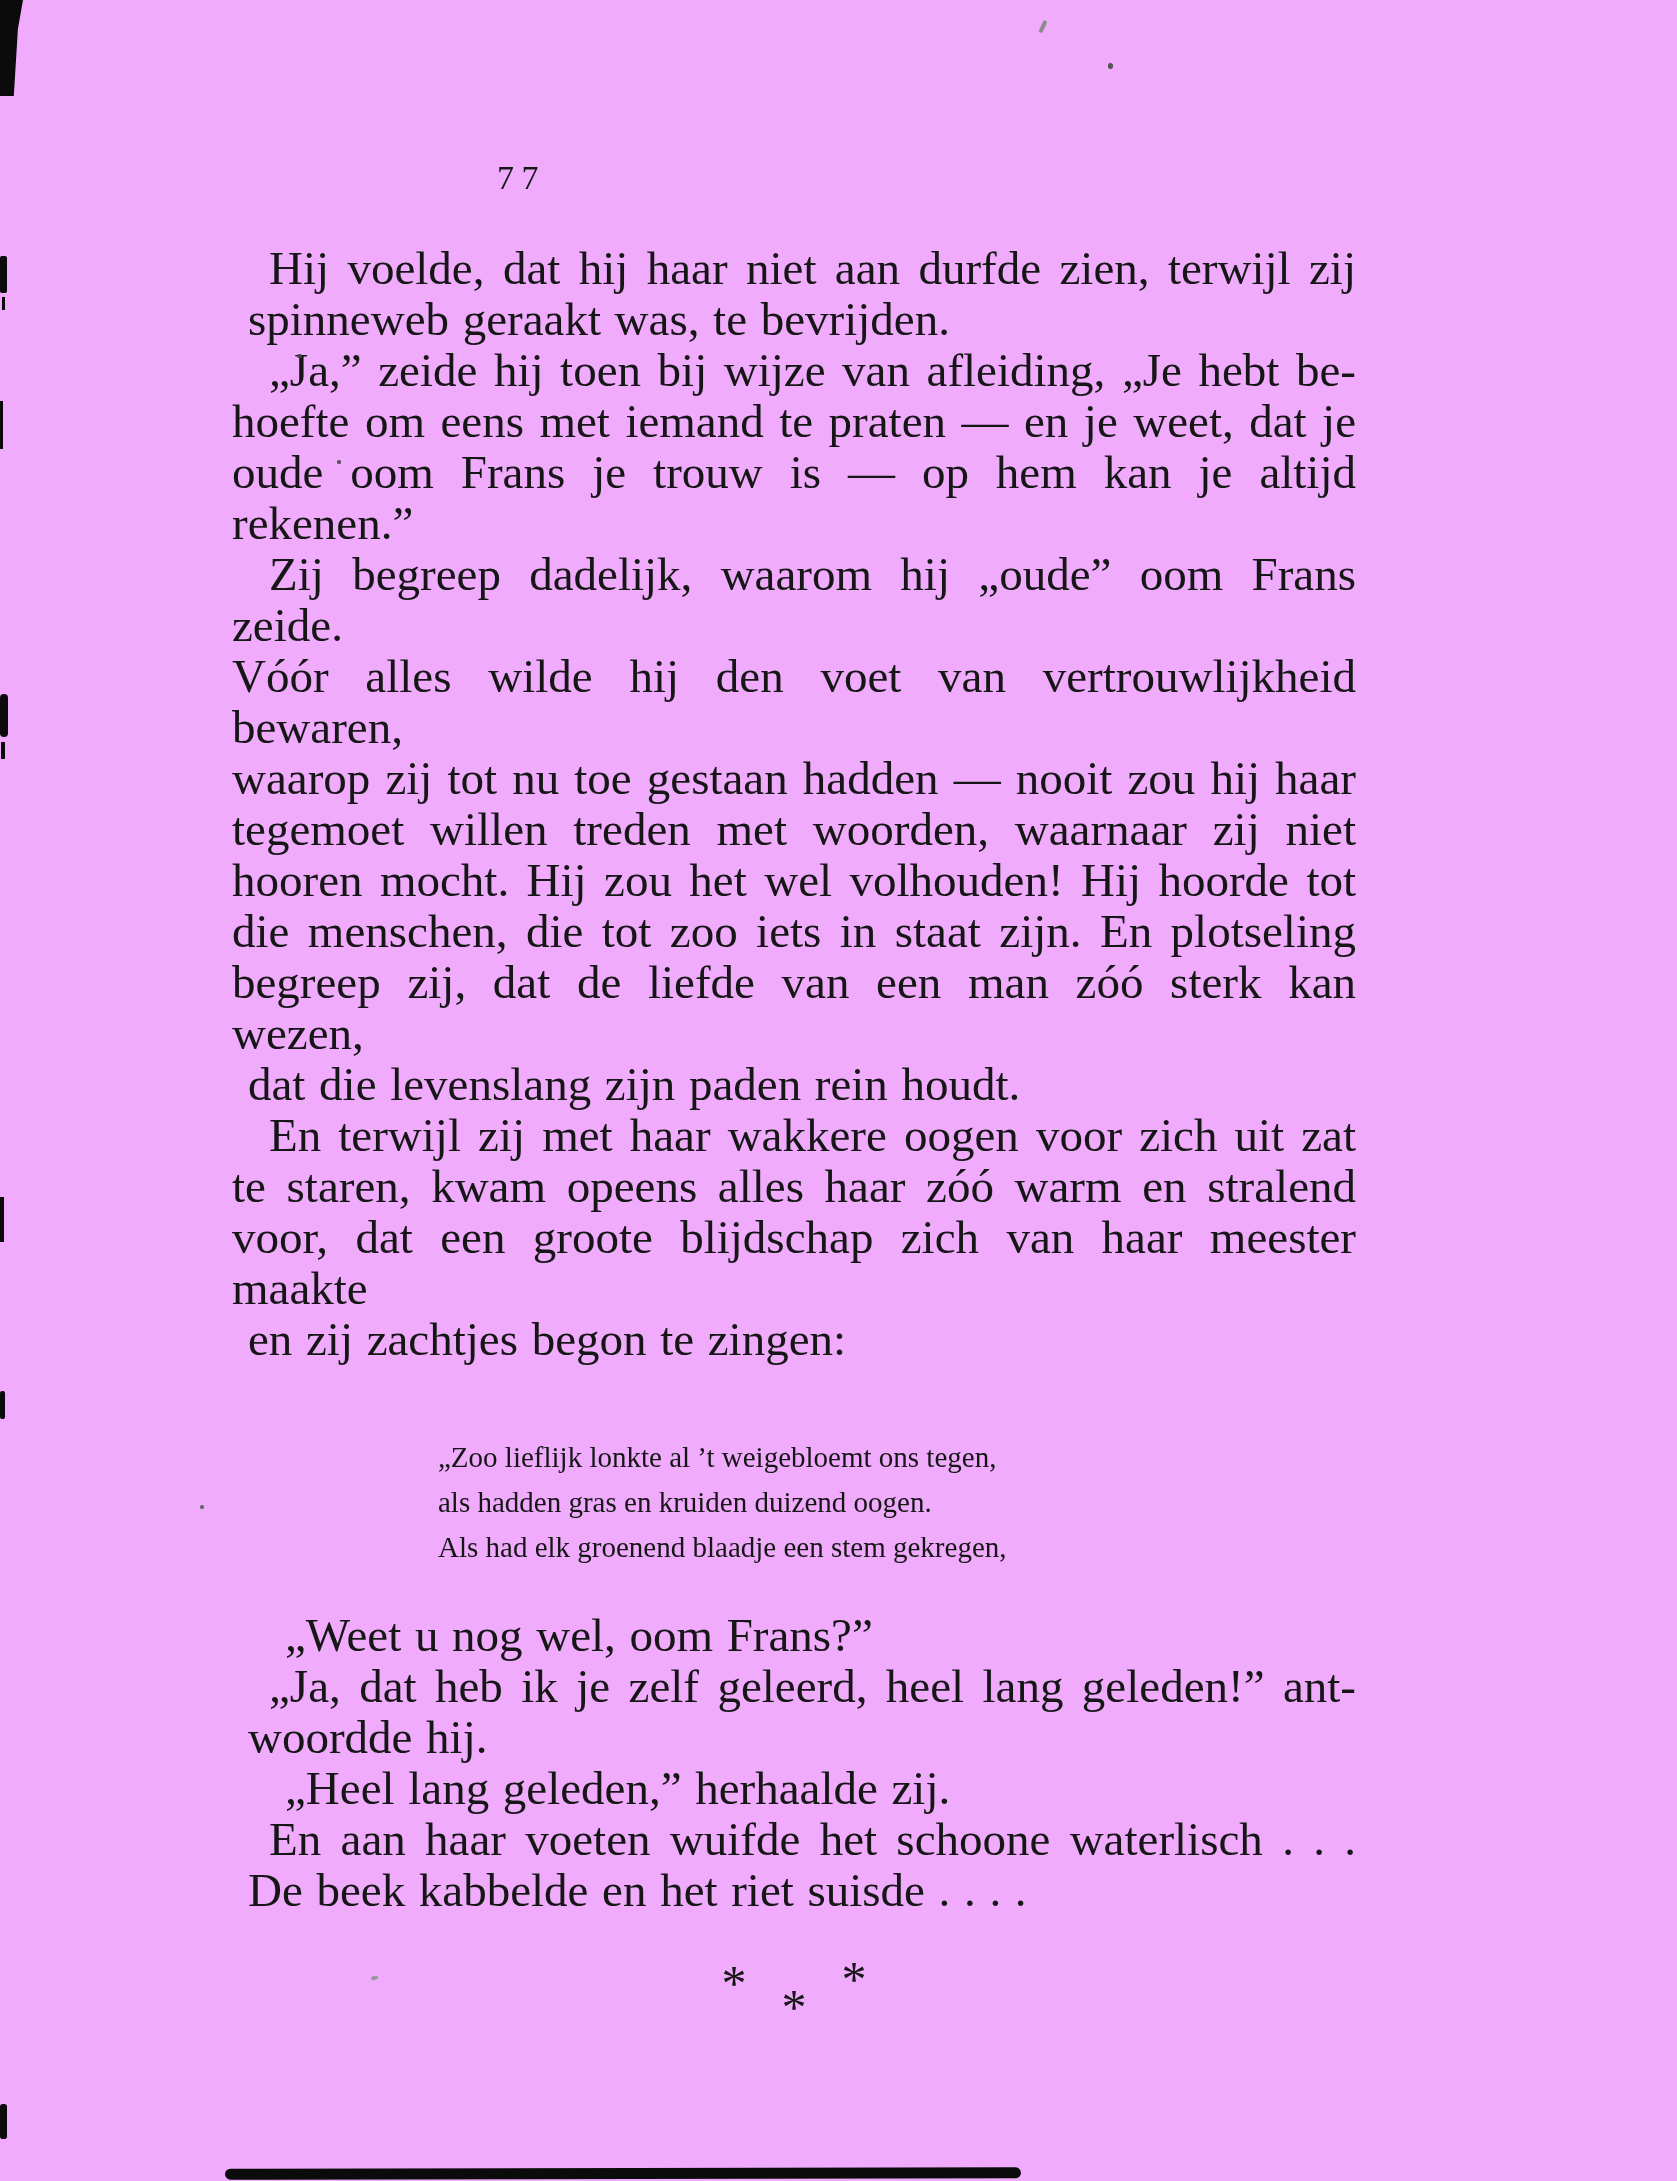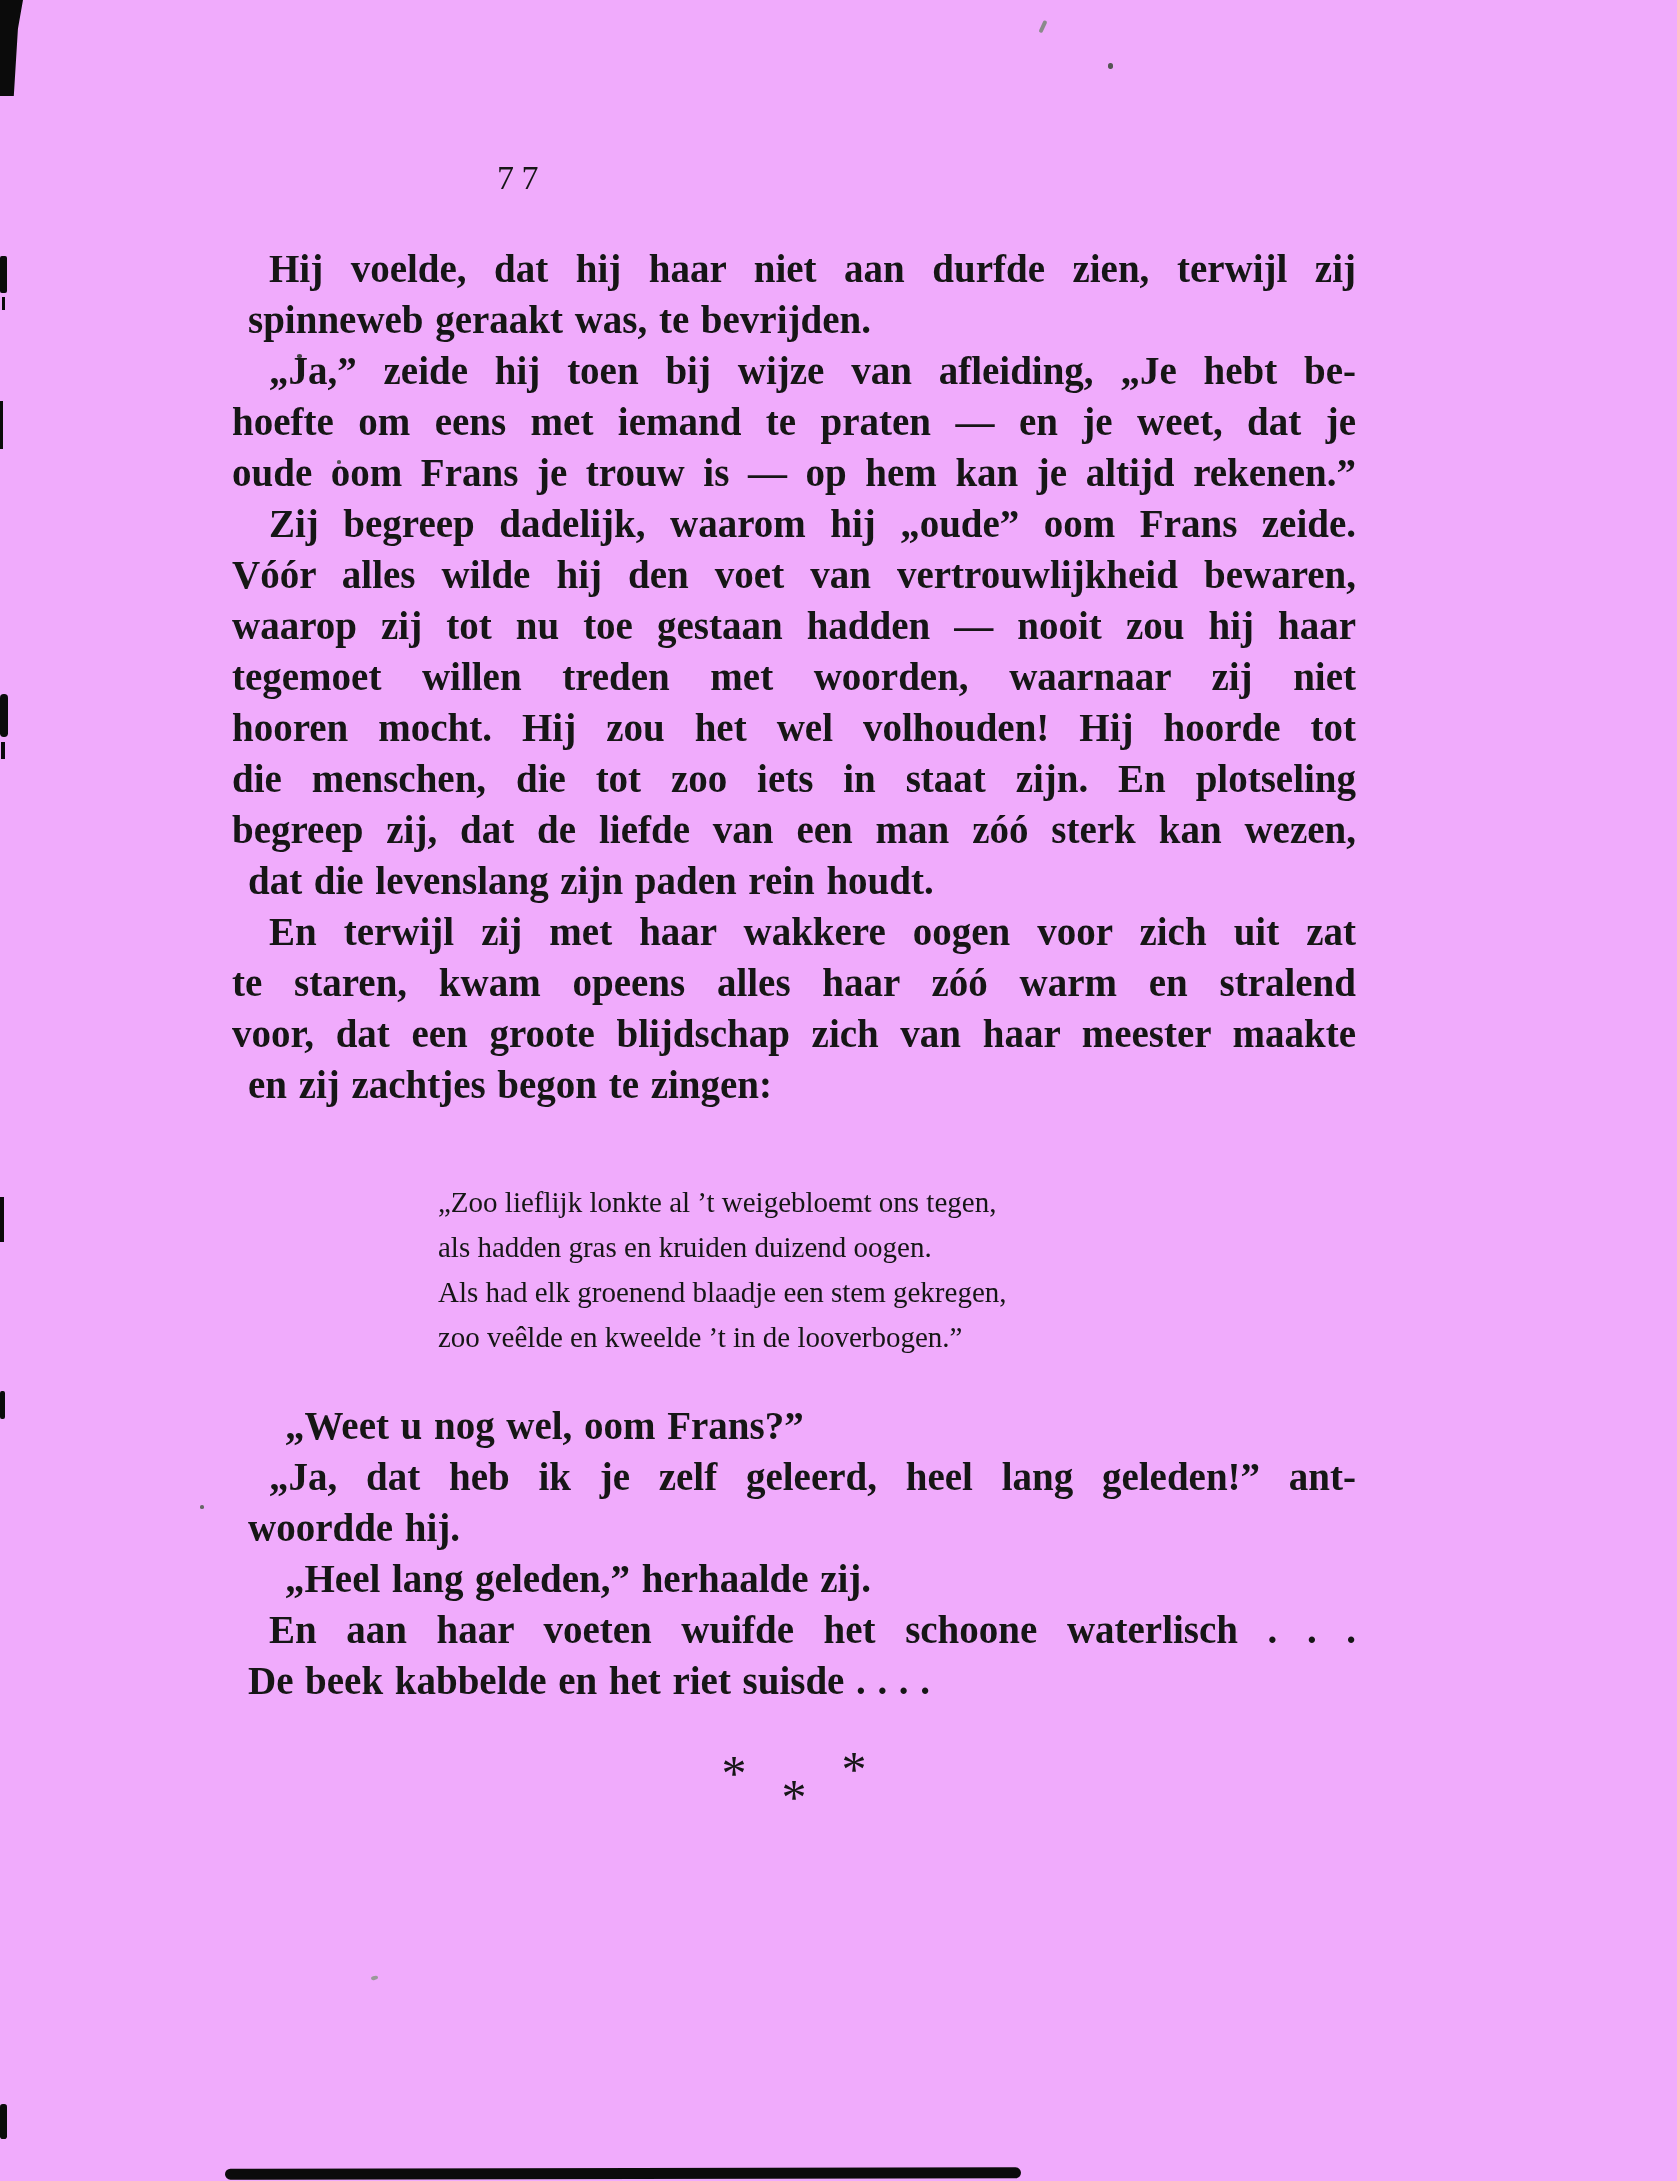--- a/index.html
+++ b/index.html
@@ -27,26 +27,25 @@
   .textblock {
     position: absolute;
     left: 232px;
     top: 243px;
     width: 1124px;
   }
 
   .para { margin: 0; }
 
   .line {
-    font-size: 39px;
+    font-size: 47px;
     line-height: 51px;
     text-align: justify;
     text-align-last: justify;
     word-spacing: 1.9px;
-    font-weight: bold;
   }
   .line.indent { text-indent: 37px; }
   .line.last { text-align: left; text-align-last: left; margin-left: 16px; }
 
   .poem {
     margin: 70px 0 40px 190px;
   }
   .poem-line {
     font-size: 29px;
     line-height: 45px;
@@ -129,21 +128,20 @@
       <div class="line indent">En terwijl zij met haar wakkere oogen voor zich uit zat</div>
       <div class="line">te staren, kwam opeens alles haar zóó warm en stralend</div>
       <div class="line">voor, dat een groote blijdschap zich van haar meester maakte</div>
       <div class="line last">en zij zachtjes begon te zingen:</div>
     </div>
 
     <div class="poem">
       <div class="poem-line">„Zoo lieflijk lonkte al ’t weigebloemt ons tegen,</div>
       <div class="poem-line">als hadden gras en kruiden duizend oogen.</div>
       <div class="poem-line">Als had elk groenend blaadje een stem gekregen,</div>
-      <div class="poem-line">zoo veêlde en kweelde ’t in de looverbogen.”</div>
     </div>
 
     <div class="para">
       <div class="line indent last">„Weet u nog wel, oom Frans?”</div>
     </div>
 
     <div class="para">
       <div class="line indent">„Ja, dat heb ik je zelf geleerd, heel lang geleden!” ant-</div>
       <div class="line last">woordde hij.</div>
     </div>

